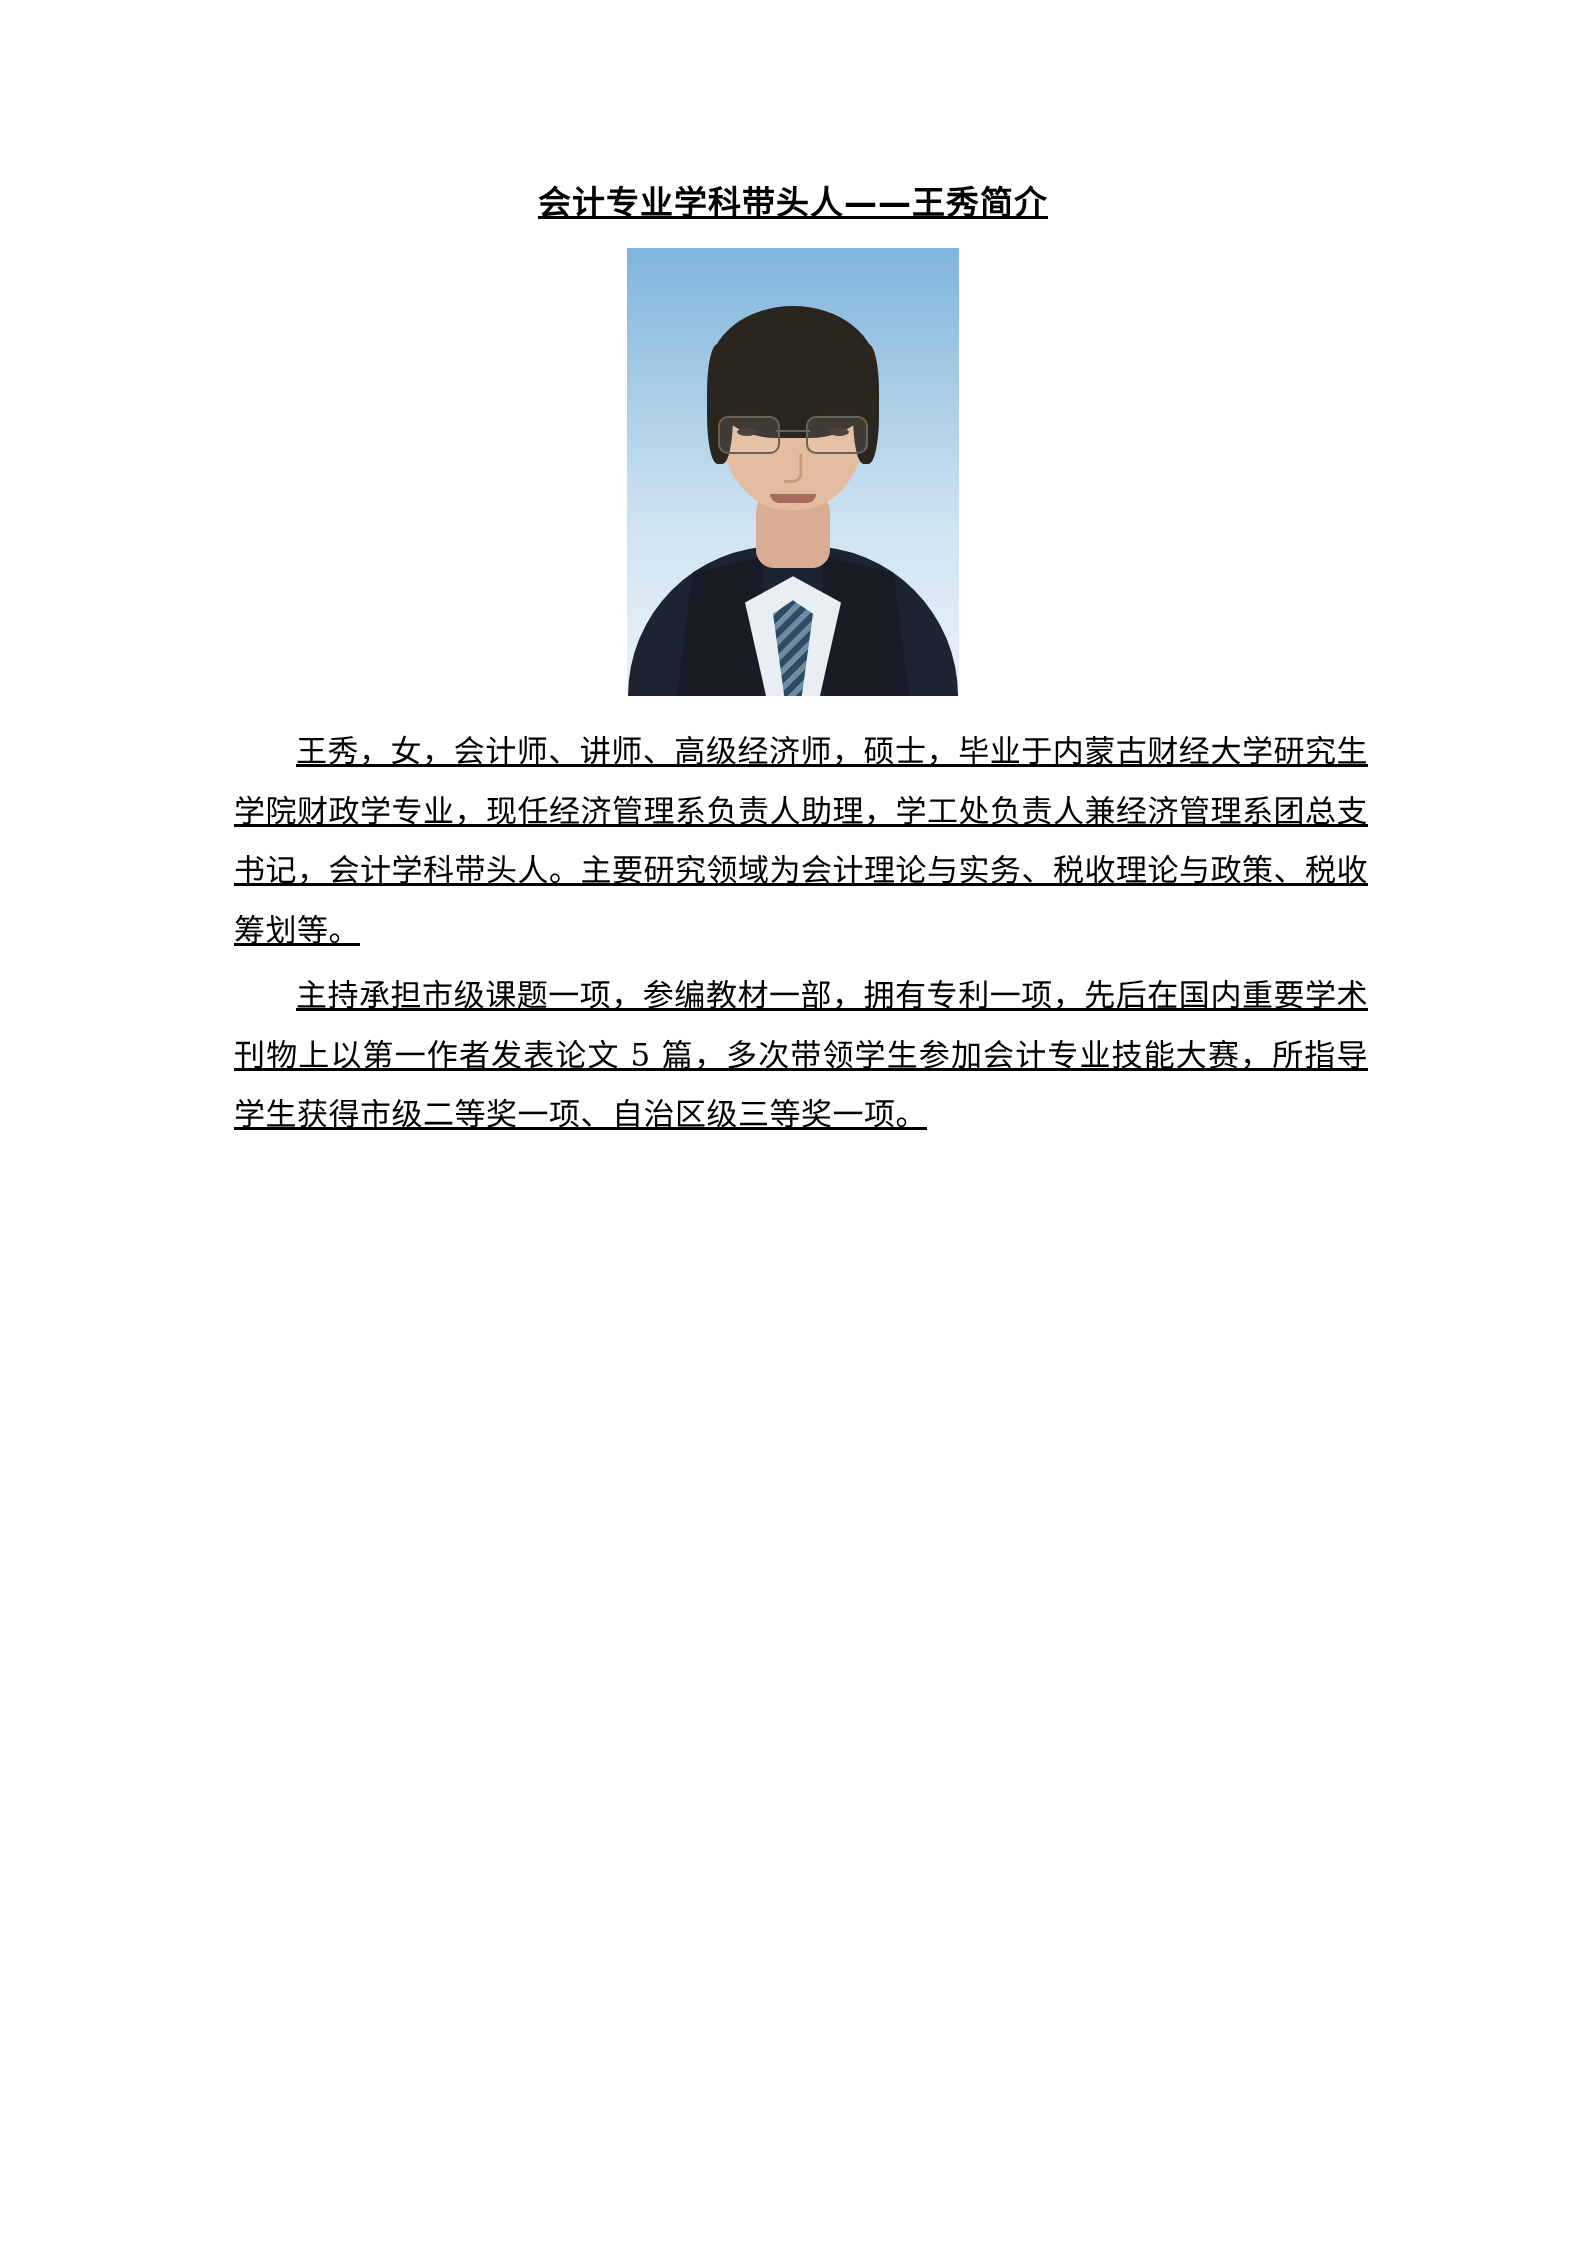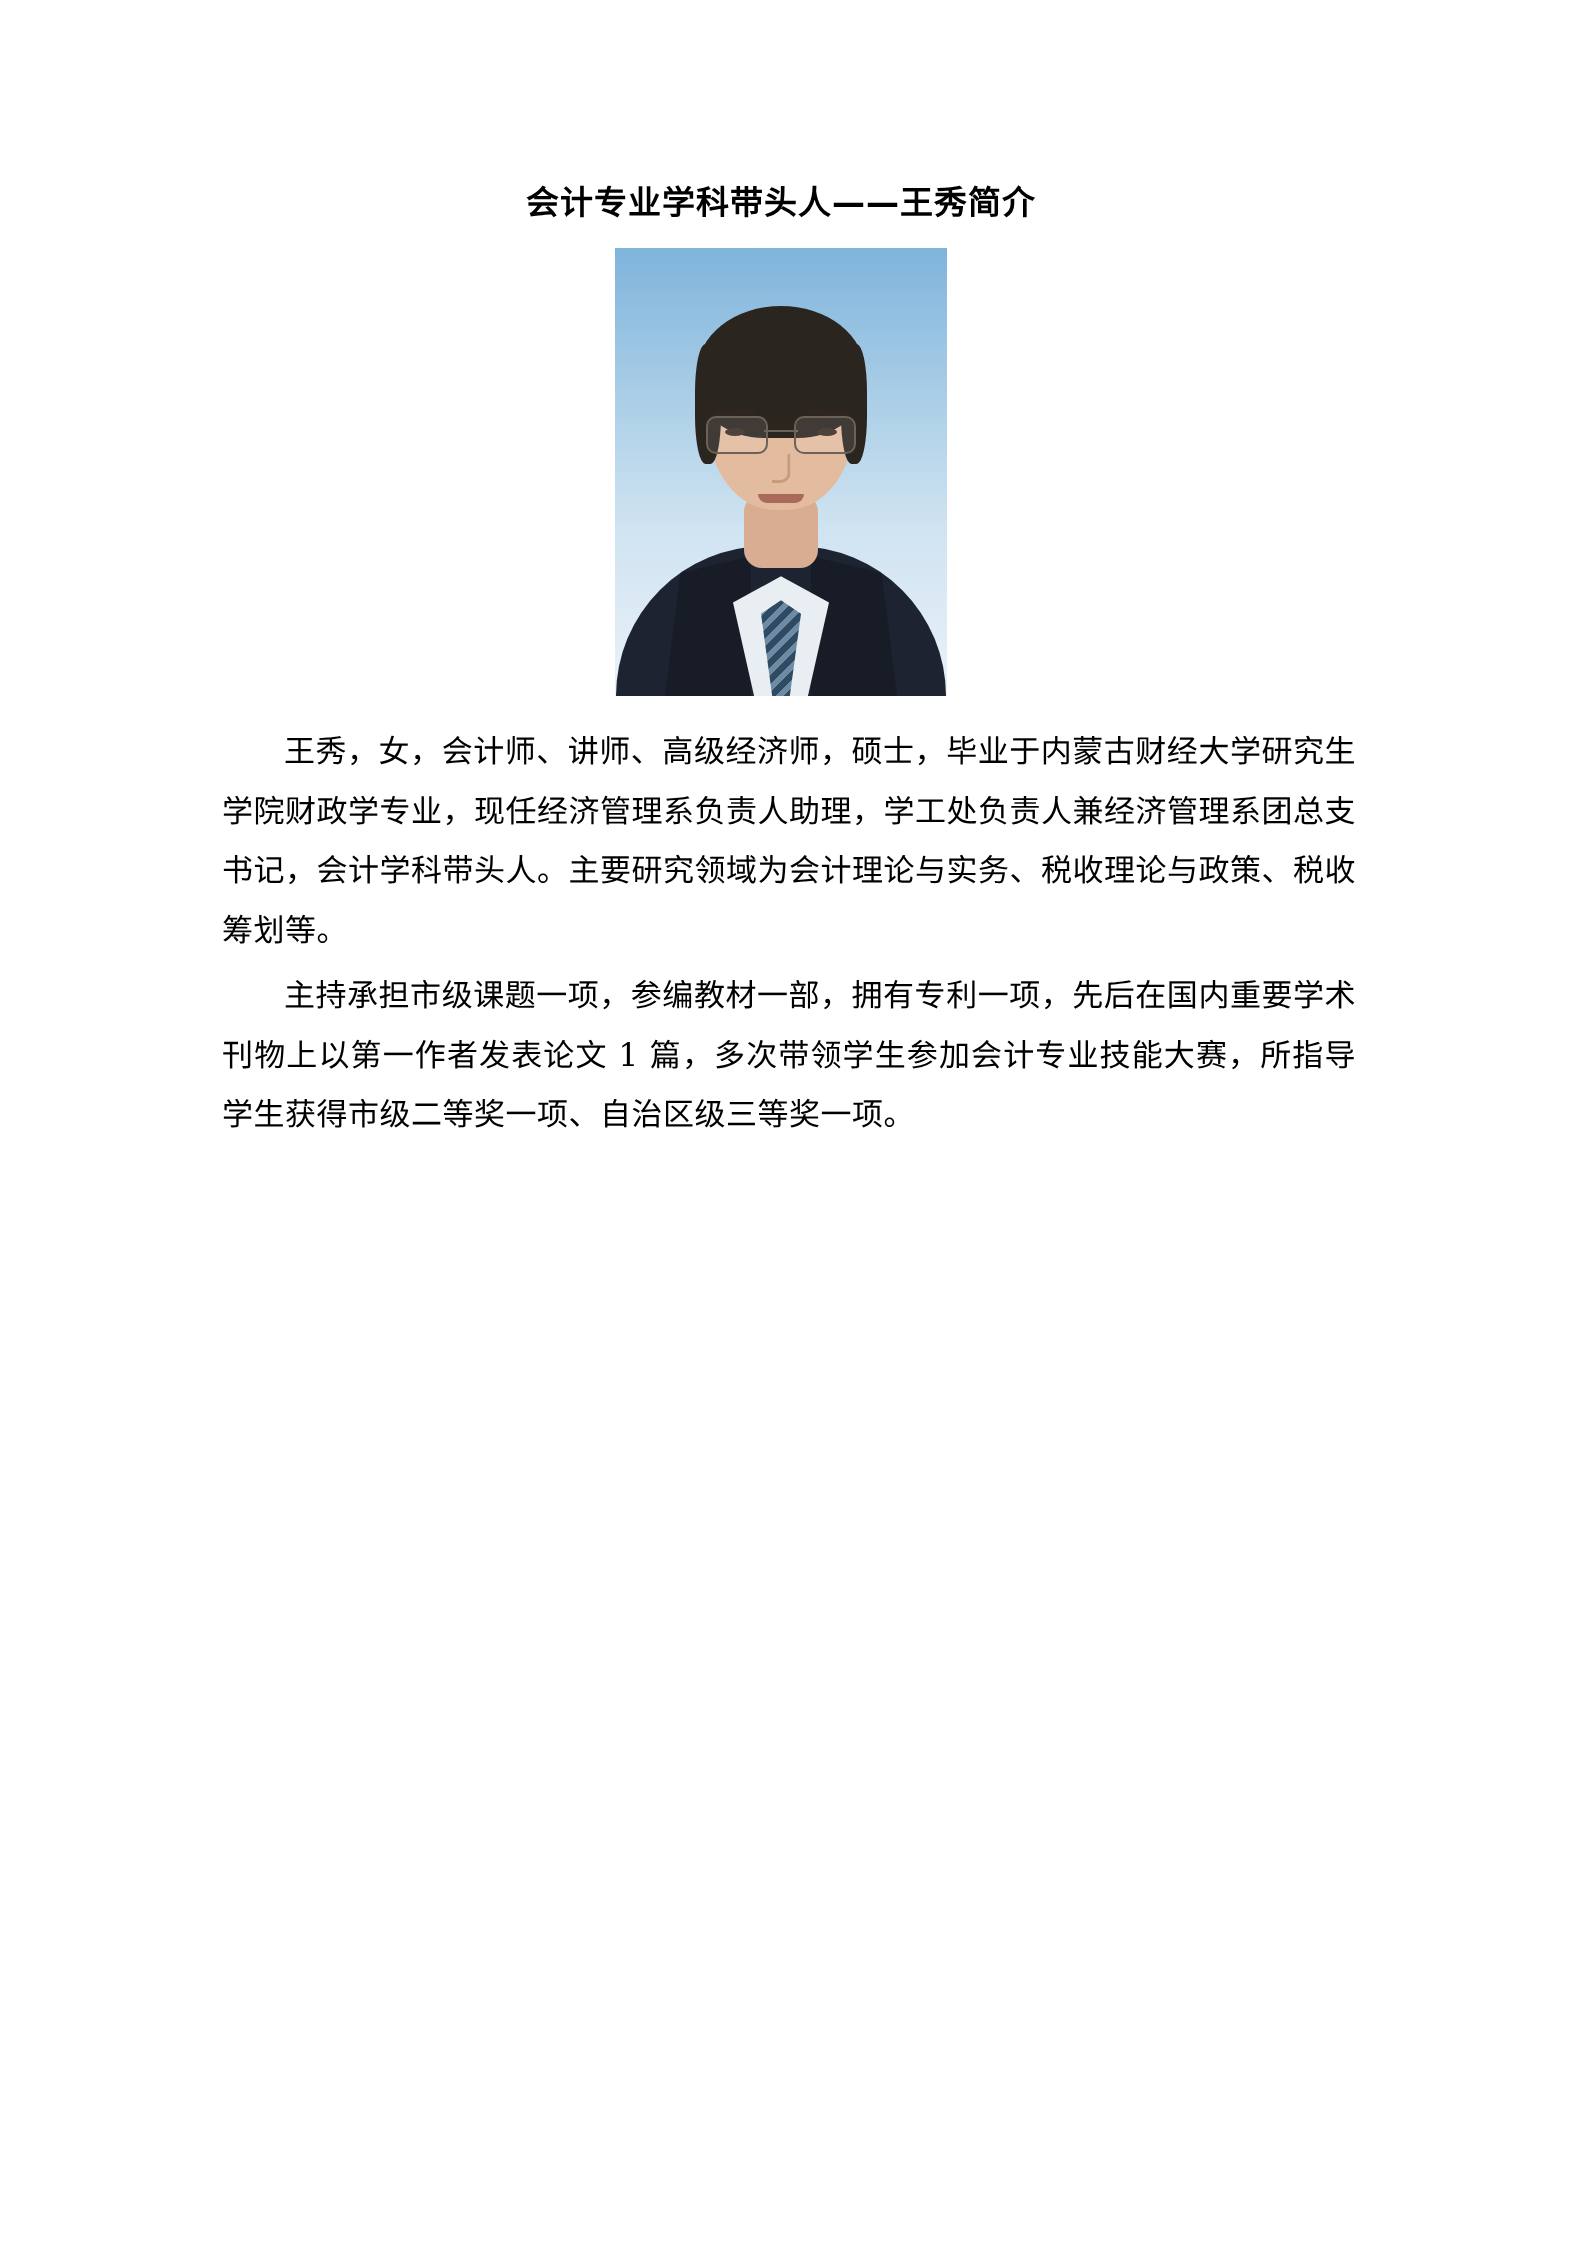--- a/index.html
+++ b/index.html
@@ -18,23 +18,24 @@
   .page {
     position: relative;
     width: 1587px;
     height: 2245px;
     background: #ffffff;
     box-sizing: border-box;
     padding: 0;
   }
   .doc-body {
     position: absolute;
-    left: 206px;
+    left: 218px;
     top: 180px;
     width: 1150px;
+    text-decoration: underline;
   }
   .doc-title {
     text-align: center;
     font-family: "DejaVu Sans", "Liberation Sans", sans-serif;
     font-size: 33px;
     font-weight: bold;
     letter-spacing: 1px;
     line-height: 1.4;
     margin: 0 0 22px 0;
     color: #000;
@@ -239,16 +240,16 @@
           <span class="bridge"></span>
           <span class="lens right"></span>
         </div>
         <div class="p-nose"></div>
         <div class="p-mouth"></div>
       </div>
     </div>
 
     <p class="para">王秀，女，会计师、讲师、高级经济师，硕士，毕业于内蒙古财经大学研究生学院财政学专业，现任经济管理系负责人助理，学工处负责人兼经济管理系团总支书记，会计学科带头人。主要研究领域为会计理论与实务、税收理论与政策、税收筹划等。</p>
 
-    <p class="para">主持承担市级课题一项，参编教材一部，拥有专利一项，先后在国内重要学术刊物上以第一作者发表论文 1 篇，多次带领学生参加会计专业技能大赛，所指导学生获得市级二等奖一项、自治区级三等奖一项。</p>
+    <p class="para">主持承担市级课题一项，参编教材一部，拥有专利一项，先后在国内重要学术刊物上以第一作者发表论文 5 篇，多次带领学生参加会计专业技能大赛，所指导学生获得市级二等奖一项、自治区级三等奖一项。</p>
 
   </div>
 </div>
 
 </body></html>

